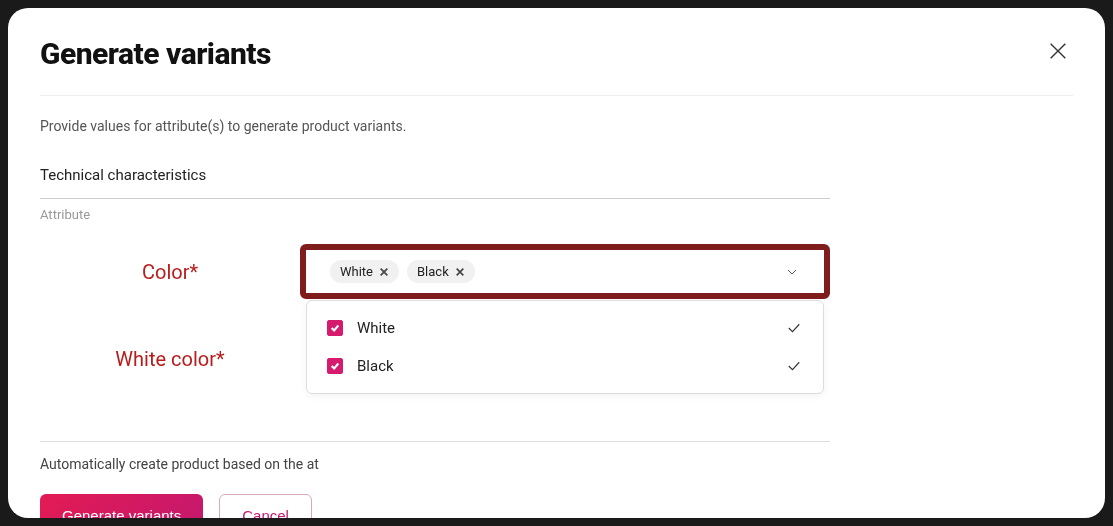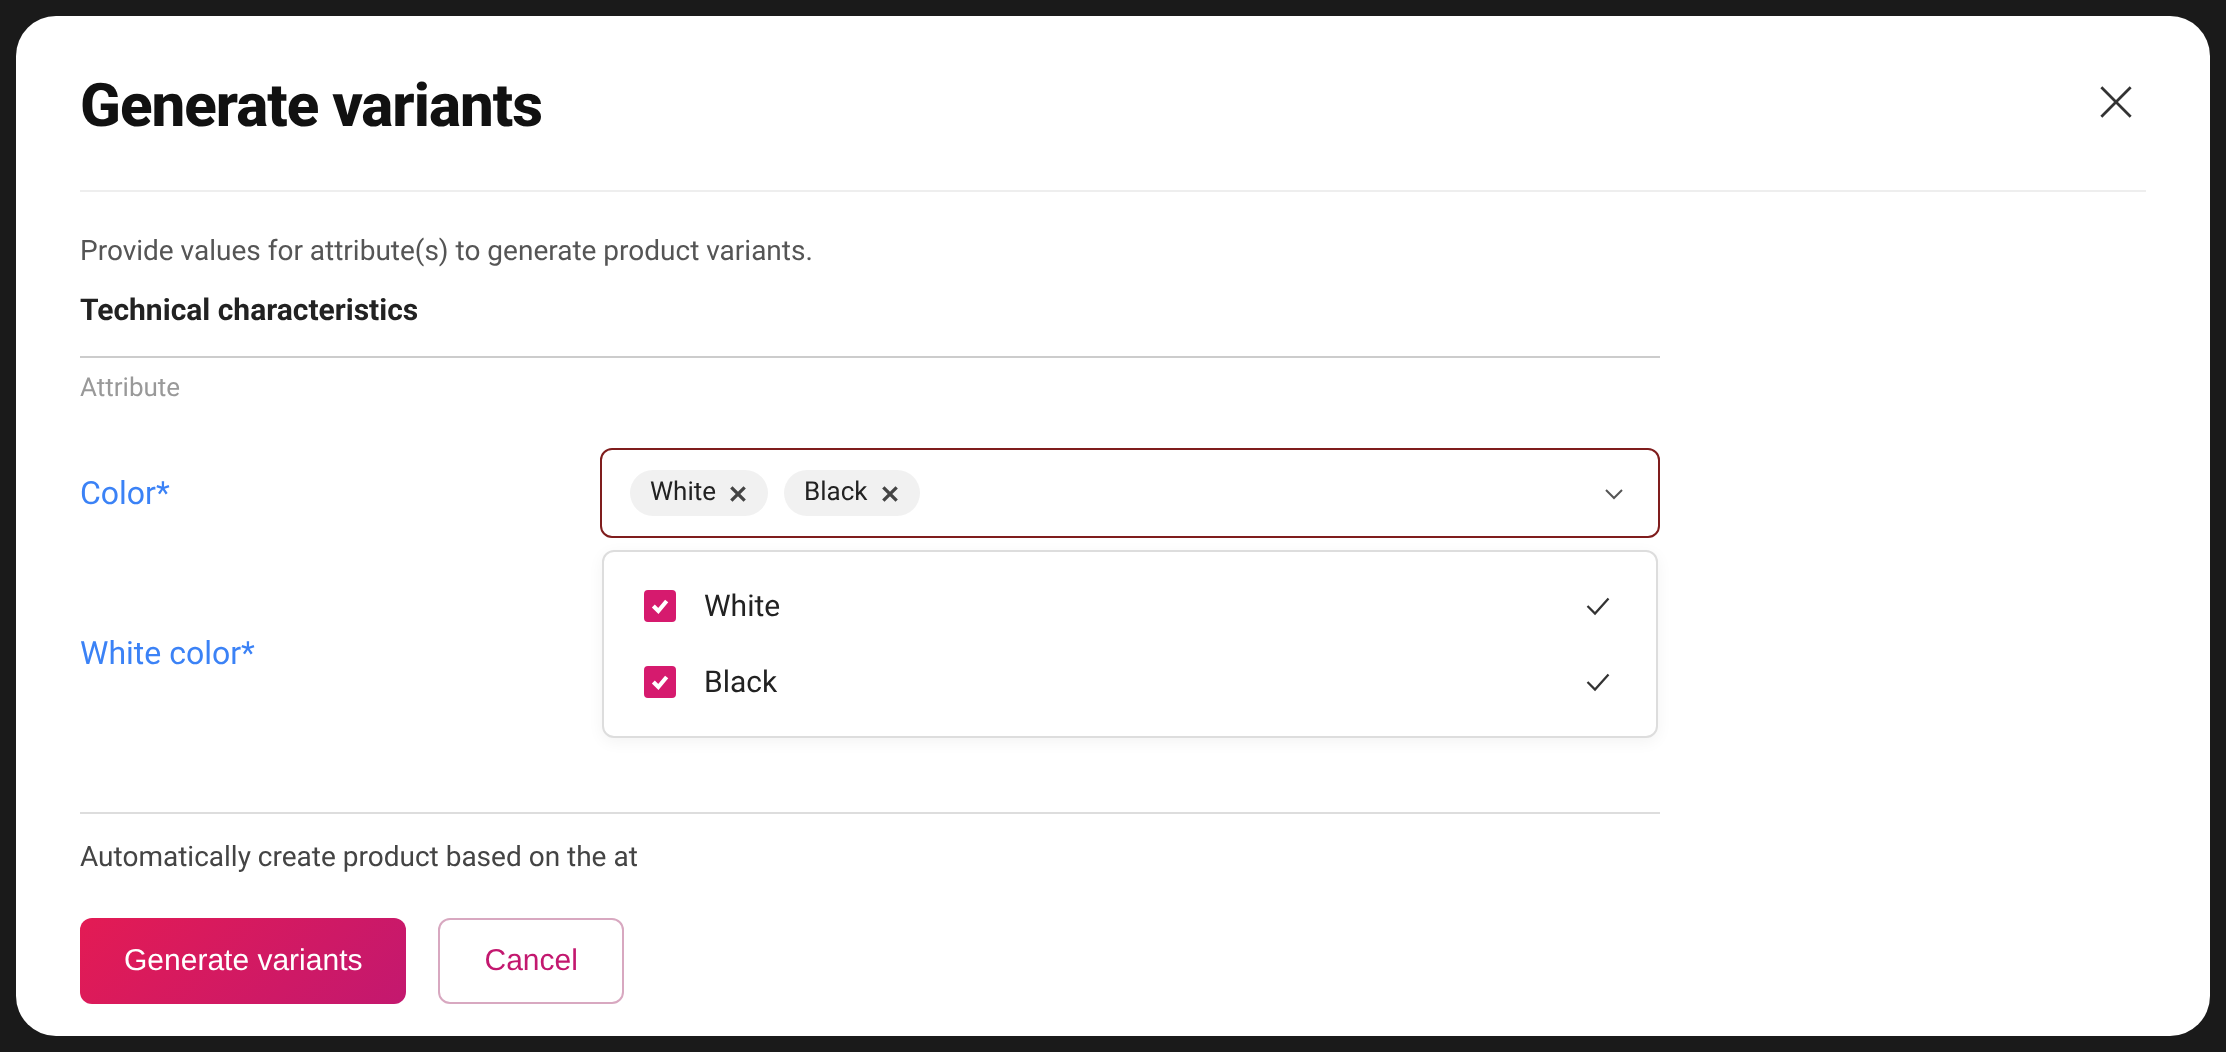--- a/index.html
+++ b/index.html
@@ -51,52 +51,53 @@
     .close-btn svg {
       width: 22px;
       height: 22px;
       stroke: #333;
       stroke-width: 1.5;
     }
     .modal-subtext {
       font-size: 14px;
       color: #555;
       margin-top: 22px;
-      margin-bottom: 12px;
+      margin-bottom: 32px;
     }
     .section {
       width: 790px;
     }
     .section-title {
       font-size: 15px;
-      font-weight: 700;
+      font-weight: 400;
       color: #222;
       padding-bottom: 14px;
       border-bottom: 1px solid #ccc;
     }
     .field-label-row {
       font-size: 13px;
       color: #999;
       margin-top: 8px;
     }
     .attr-row {
       display: flex;
       align-items: center;
       margin-top: 22px;
     }
     .attr-label {
       width: 260px;
-      font-size: 16px;
-      color: #3b82f6;
+      font-size: 20px;
+      color: #b91c1c;
+      text-align: center;
     }
     .select-box {
       flex: 1;
-      border: 1px solid #7f1d1d;
+      border: 6px solid #7f1d1d;
       border-radius: 6px;
-      padding: 10px 14px;
+      padding: 10px 24px;
       display: flex;
       align-items: center;
       justify-content: space-between;
       cursor: pointer;
       background: #fff;
       position: relative;
     }
     .chips {
       display: flex;
       gap: 8px;

